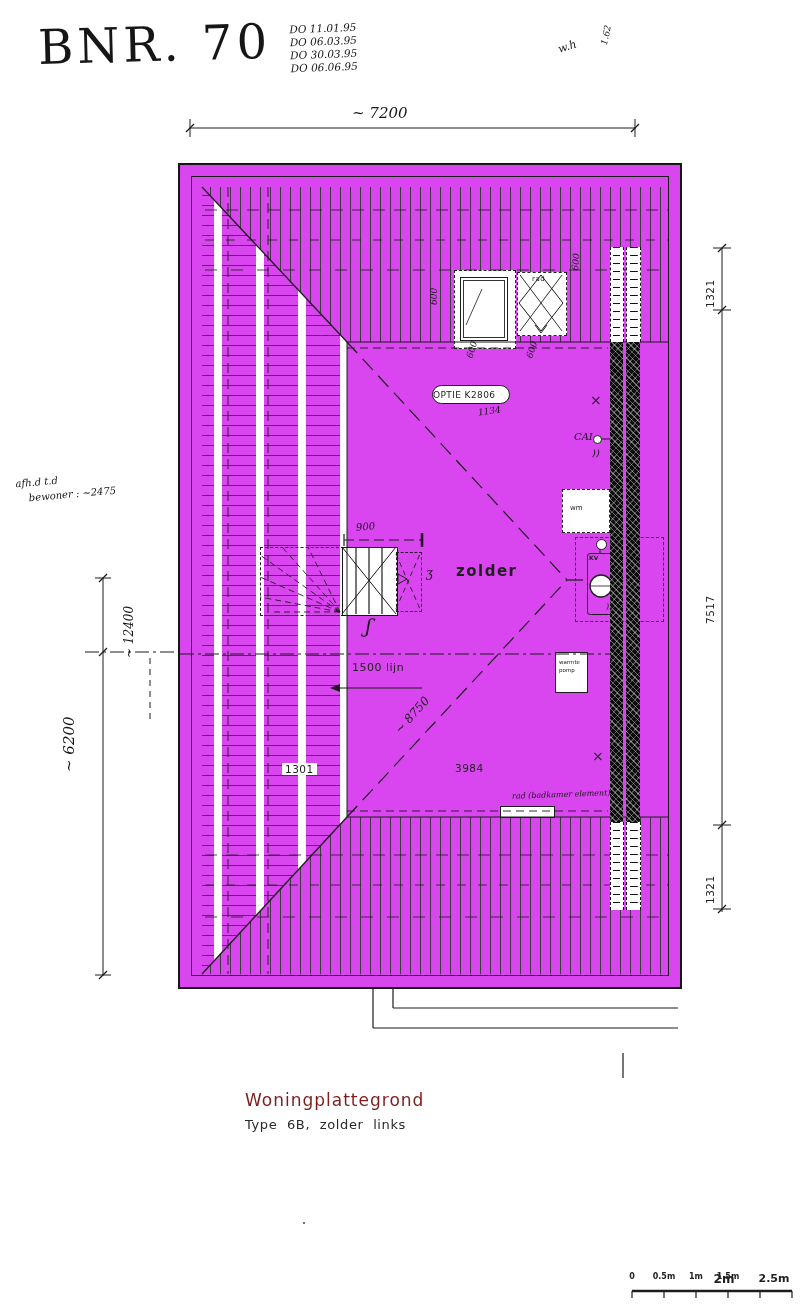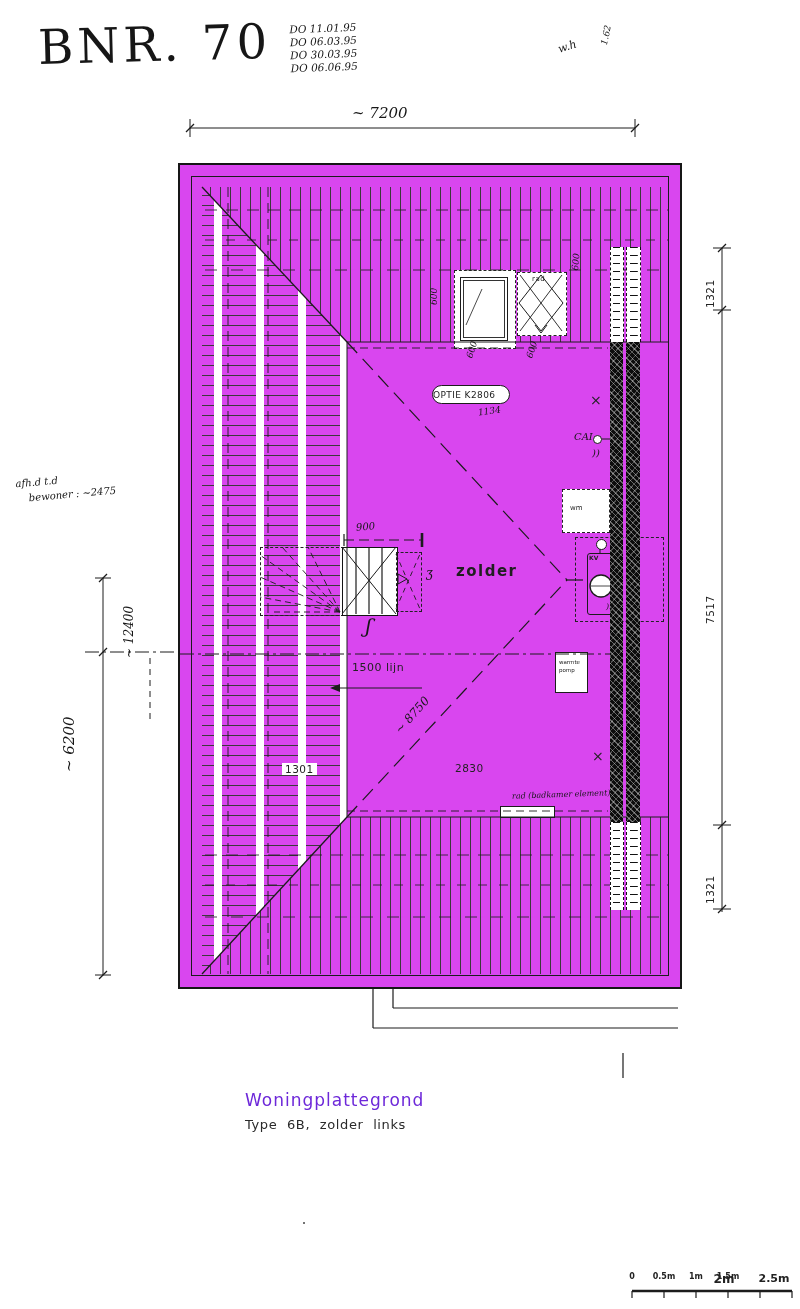--- a/index.html
+++ b/index.html
@@ -122,21 +122,21 @@
     <div style="padding-left:12px;">bewoner : ~2475</div>
   </div>
 
   <div class="abs hw" style="left:352px;top:104px;font-size:15px;">~ 7200</div>
   <div class="abs hw vtext" style="left:122px;top:582px;height:76px;font-size:12px;">~ 12400</div>
   <div class="abs hw vtext" style="left:60px;top:652px;height:120px;font-size:15px;">~ 6200</div>
   <div class="abs tech vtext dimnum" style="left:704px;top:252px;height:56px;">1321</div>
   <div class="abs tech vtext dimnum" style="left:704px;top:538px;height:86px;">7517</div>
   <div class="abs tech vtext dimnum" style="left:704px;top:838px;height:66px;">1321</div>
   <div class="abs tech dimnum whitebg" style="left:282px;top:763px;z-index:6;">1301</div>
-  <div class="abs tech dimnum" style="left:455px;top:762px;z-index:6;">2830</div>
+  <div class="abs tech dimnum" style="left:455px;top:762px;z-index:6;">3984</div>
   <div class="abs tech" style="left:352px;top:661px;font-size:11px;letter-spacing:.5px;z-index:6;">1500 lijn</div>
   <div class="abs hw" style="left:390px;top:708px;font-size:12px;transform:rotate(-48deg);z-index:6;">~ 8750</div>
 
   <div class="plan">
     <div class="inner-wall"></div>
 
     <div class="hatch hatch-v hatch-top"></div>
     <div class="hatch hatch-v hatch-bottom"></div>
     <div class="hatch hatch-left"></div>
 
@@ -253,21 +253,21 @@
     <div class="lbl tech" style="left:276px;top:398px;font-size:15px;letter-spacing:1.5px;font-weight:700;color:#1f1f1f;">zolder</div>
 
     <div class="duct-dashed" style="left:430px;top:82px;width:12px;height:95px;"></div>
     <div class="duct-dashed" style="left:446px;top:82px;width:13px;height:95px;"></div>
     <div class="duct-solid" style="left:430px;top:177px;width:13px;height:480px;"></div>
     <div class="duct-solid" style="left:446px;top:177px;width:14px;height:480px;"></div>
     <div class="duct-dashed" style="left:430px;top:657px;width:12px;height:88px;"></div>
     <div class="duct-dashed" style="left:446px;top:657px;width:13px;height:88px;"></div>
   </div>
 
-  <div class="abs tech" style="left:245px;top:1090px;font-size:17px;letter-spacing:1px;color:#6d28d9;">Woningplattegrond</div>
+  <div class="abs tech" style="left:245px;top:1090px;font-size:17px;letter-spacing:1px;color:#7f1d1d;">Woningplattegrond</div>
   <div class="abs tech" style="left:245px;top:1117px;font-size:13px;letter-spacing:.6px;word-spacing:5px;font-weight:500;color:#2a2a2a;">Type 6B, zolder links</div>
 
   <div class="abs" style="left:303px;top:1222px;width:2px;height:2px;background:#444;border-radius:50%;"></div>
 
   <div class="abs tech" style="left:632px;top:1272px;font-size:8px;font-weight:bold;transform:translateX(-50%);">0</div>
   <div class="abs tech" style="left:664px;top:1272px;font-size:8px;font-weight:bold;transform:translateX(-50%);">0.5m</div>
   <div class="abs tech" style="left:696px;top:1272px;font-size:8px;font-weight:bold;transform:translateX(-50%);">1m</div>
   <div class="abs tech" style="left:728px;top:1272px;font-size:8px;font-weight:bold;transform:translateX(-50%);">1.5m</div>
   <div class="abs tech" style="left:724px;top:1272px;font-size:12px;font-weight:bold;transform:translateX(-50%);">2m</div>
   <div class="abs tech" style="left:774px;top:1272px;font-size:11px;font-weight:bold;transform:translateX(-50%);">2.5m</div>

